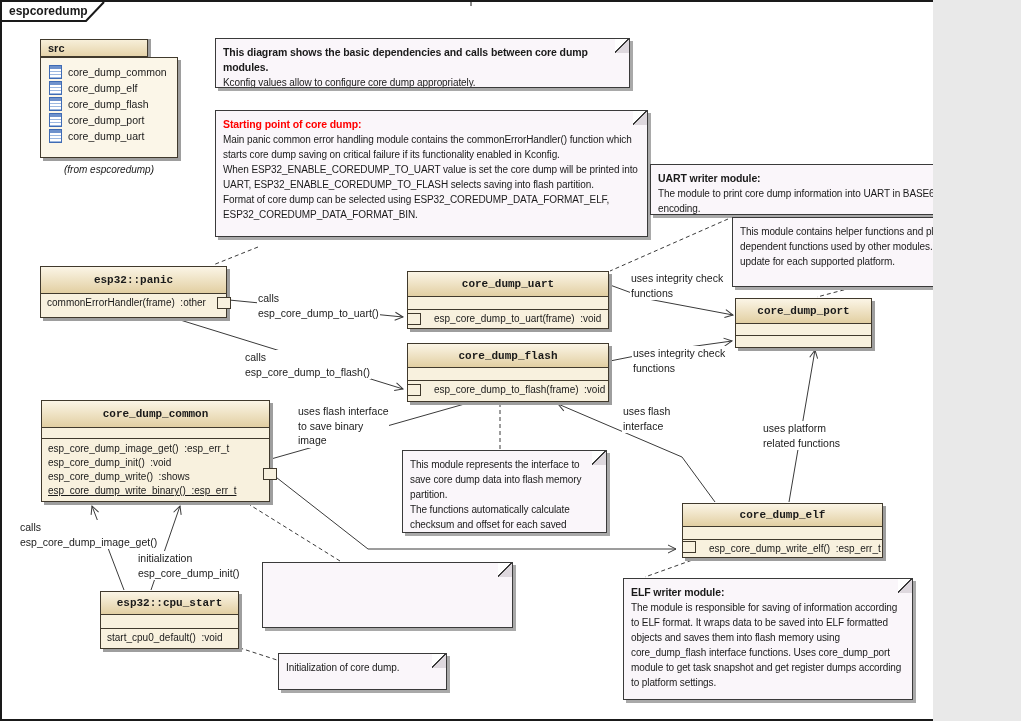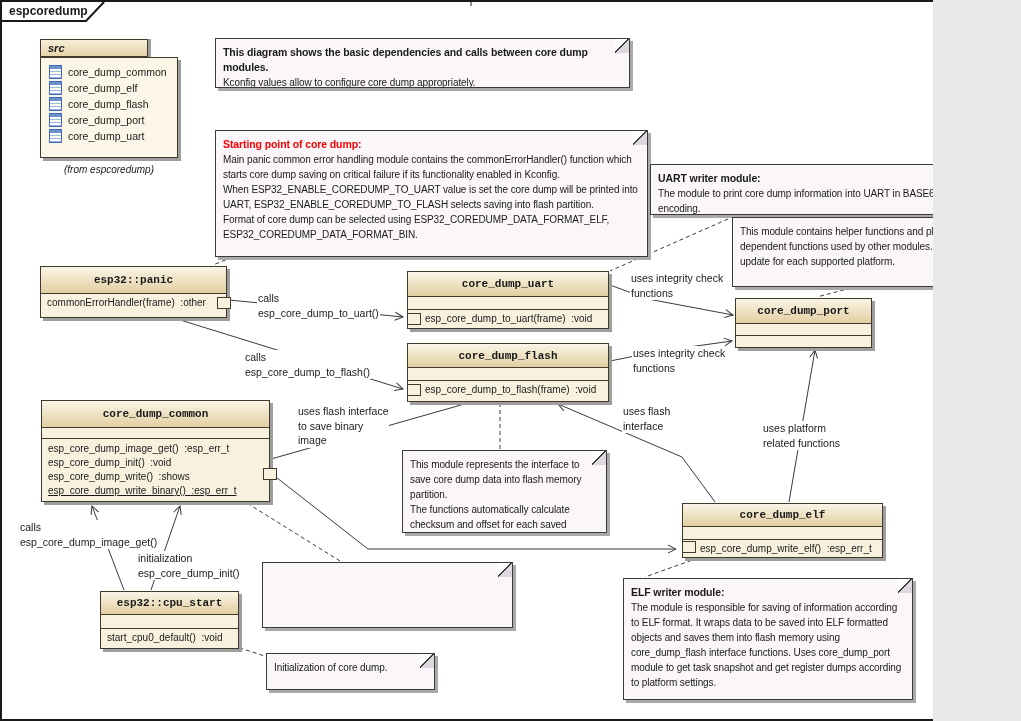--- a/index.html
+++ b/index.html
@@ -9,28 +9,28 @@
   .wire{stroke:#3a3a3a;stroke-width:1;fill:none;}
   .dash{stroke-dasharray:4 3;}
 
   
   .cls{position:absolute;border:1px solid #40392c;background:#f8f1de;
        box-shadow:3px 3px 0 #9e9e9e;z-index:2;box-sizing:border-box;}
   .cls-h{font-weight:bold;font-size:11px;text-align:center;border-bottom:1px solid #40392c;
          background:linear-gradient(#fbf5e6,#e2cfa2);display:flex;align-items:center;justify-content:center;font-family:Liberation Mono, monospace;}
   .cls-empty{border-bottom:1px solid #40392c;background:#f8f1de;}
   .cls-m{font-size:10px;white-space:pre;padding:3px 2px 0 6px;background:#f8f1de;}
-  .cls-m.indent{padding-left:17px;}
+  .cls-m.indent{padding-left:26px;}
   .cls-m.u{text-decoration:underline;}
   .pbox{position:absolute;width:12px;height:10px;background:#f8f1de;border:1px solid #40392c;z-index:5;}
 
   
   .pkg-tab{position:absolute;border:1px solid #40392c;background:linear-gradient(#f7efd9,#e6d4aa);
            box-shadow:3px 0 0 #9e9e9e;font-weight:bold;font-size:11px;padding:2px 9px 0 7px;
-           z-index:3;box-sizing:border-box;font-style:italic;}
+           z-index:3;box-sizing:border-box;}
   .pkg-body{position:absolute;border:1px solid #40392c;background:#fbf6e8;
             box-shadow:3px 3px 0 #9e9e9e;padding:6px 0 0 8px;z-index:2;box-sizing:border-box;}
   .pkg-item{display:flex;align-items:center;height:16px;font-size:10.5px;}
   .ficon{width:11px;height:12px;border:1px solid #3f6bb4;margin-right:6px;flex:0 0 auto;
          background:linear-gradient(180deg,#6f92cc 0 3px,rgba(0,0,0,0) 3px),
                     repeating-linear-gradient(180deg,#ffffff 0 2px,#9db8e0 2px 3px);}
   .from-label{position:absolute;font-size:10px;font-style:italic;text-align:center;z-index:2;}
 
   
   .note{position:absolute;background:#faf6fa;border:1px solid #3a3a3a;
@@ -111,21 +111,21 @@
     </div>
   </div>
   <div class="from-label" style="left:29px;top:164px;width:160px;">(from espcoredump)</div>
 
   <div class="note" style="left:215px;top:38px;width:415px;height:50px;">
     <div class="fold"></div>
     <div class="note-t">This diagram shows the basic dependencies and calls between core dump modules.</div>
     <div class="note-b">Kconfig values allow to configure core dump appropriately.</div>
   </div>
 
-  <div class="note" style="left:215px;top:130px;width:433px;height:127px;">
+  <div class="note" style="left:215px;top:110px;width:433px;height:127px;">
     <div class="fold"></div>
     <div class="note-t red">Starting point of core dump:</div>
     <div class="note-b">Main panic  common error handling module contains the commonErrorHandler() function which starts core dump saving on critical failure if its functionality enabled in Kconfig.
 When ESP32_ENABLE_COREDUMP_TO_UART value is set the core dump will be printed into UART, ESP32_ENABLE_COREDUMP_TO_FLASH selects saving into flash partition.
 Format of core dump can be selected using ESP32_COREDUMP_DATA_FORMAT_ELF, ESP32_COREDUMP_DATA_FORMAT_BIN.</div>
   </div>
 
   <div class="note" style="left:650px;top:164px;width:338px;height:51px;">
     <div class="fold"></div>
     <div class="note-t">UART writer module:</div>
@@ -140,21 +140,21 @@
   <div class="note" style="left:402px;top:450px;width:205px;height:83px;">
     <div class="fold"></div>
     <div class="note-b">This module represents the interface to save core dump data into flash memory partition.
 The functions automatically calculate checksum and offset for each saved memory block.</div>
   </div>
 
   <div class="note" style="left:262px;top:562px;width:251px;height:66px;">
     <div class="fold"></div>
   </div>
 
-  <div class="note" style="left:266px;top:653px;width:169px;height:37px;">
+  <div class="note" style="left:278px;top:653px;width:169px;height:37px;">
     <div class="fold"></div>
     <div class="note-b">Initialization of core dump.</div>
   </div>
 
   <div class="note" style="left:623px;top:578px;width:290px;height:122px;">
     <div class="fold"></div>
     <div class="note-t">ELF writer module:</div>
     <div class="note-b">The module is responsible for saving of information according to ELF format. It wraps data to be saved into ELF formatted objects and saves them into flash memory using core_dump_flash interface functions. Uses core_dump_port module to get task snapshot and get register dumps according to platform settings.</div>
   </div>
 

